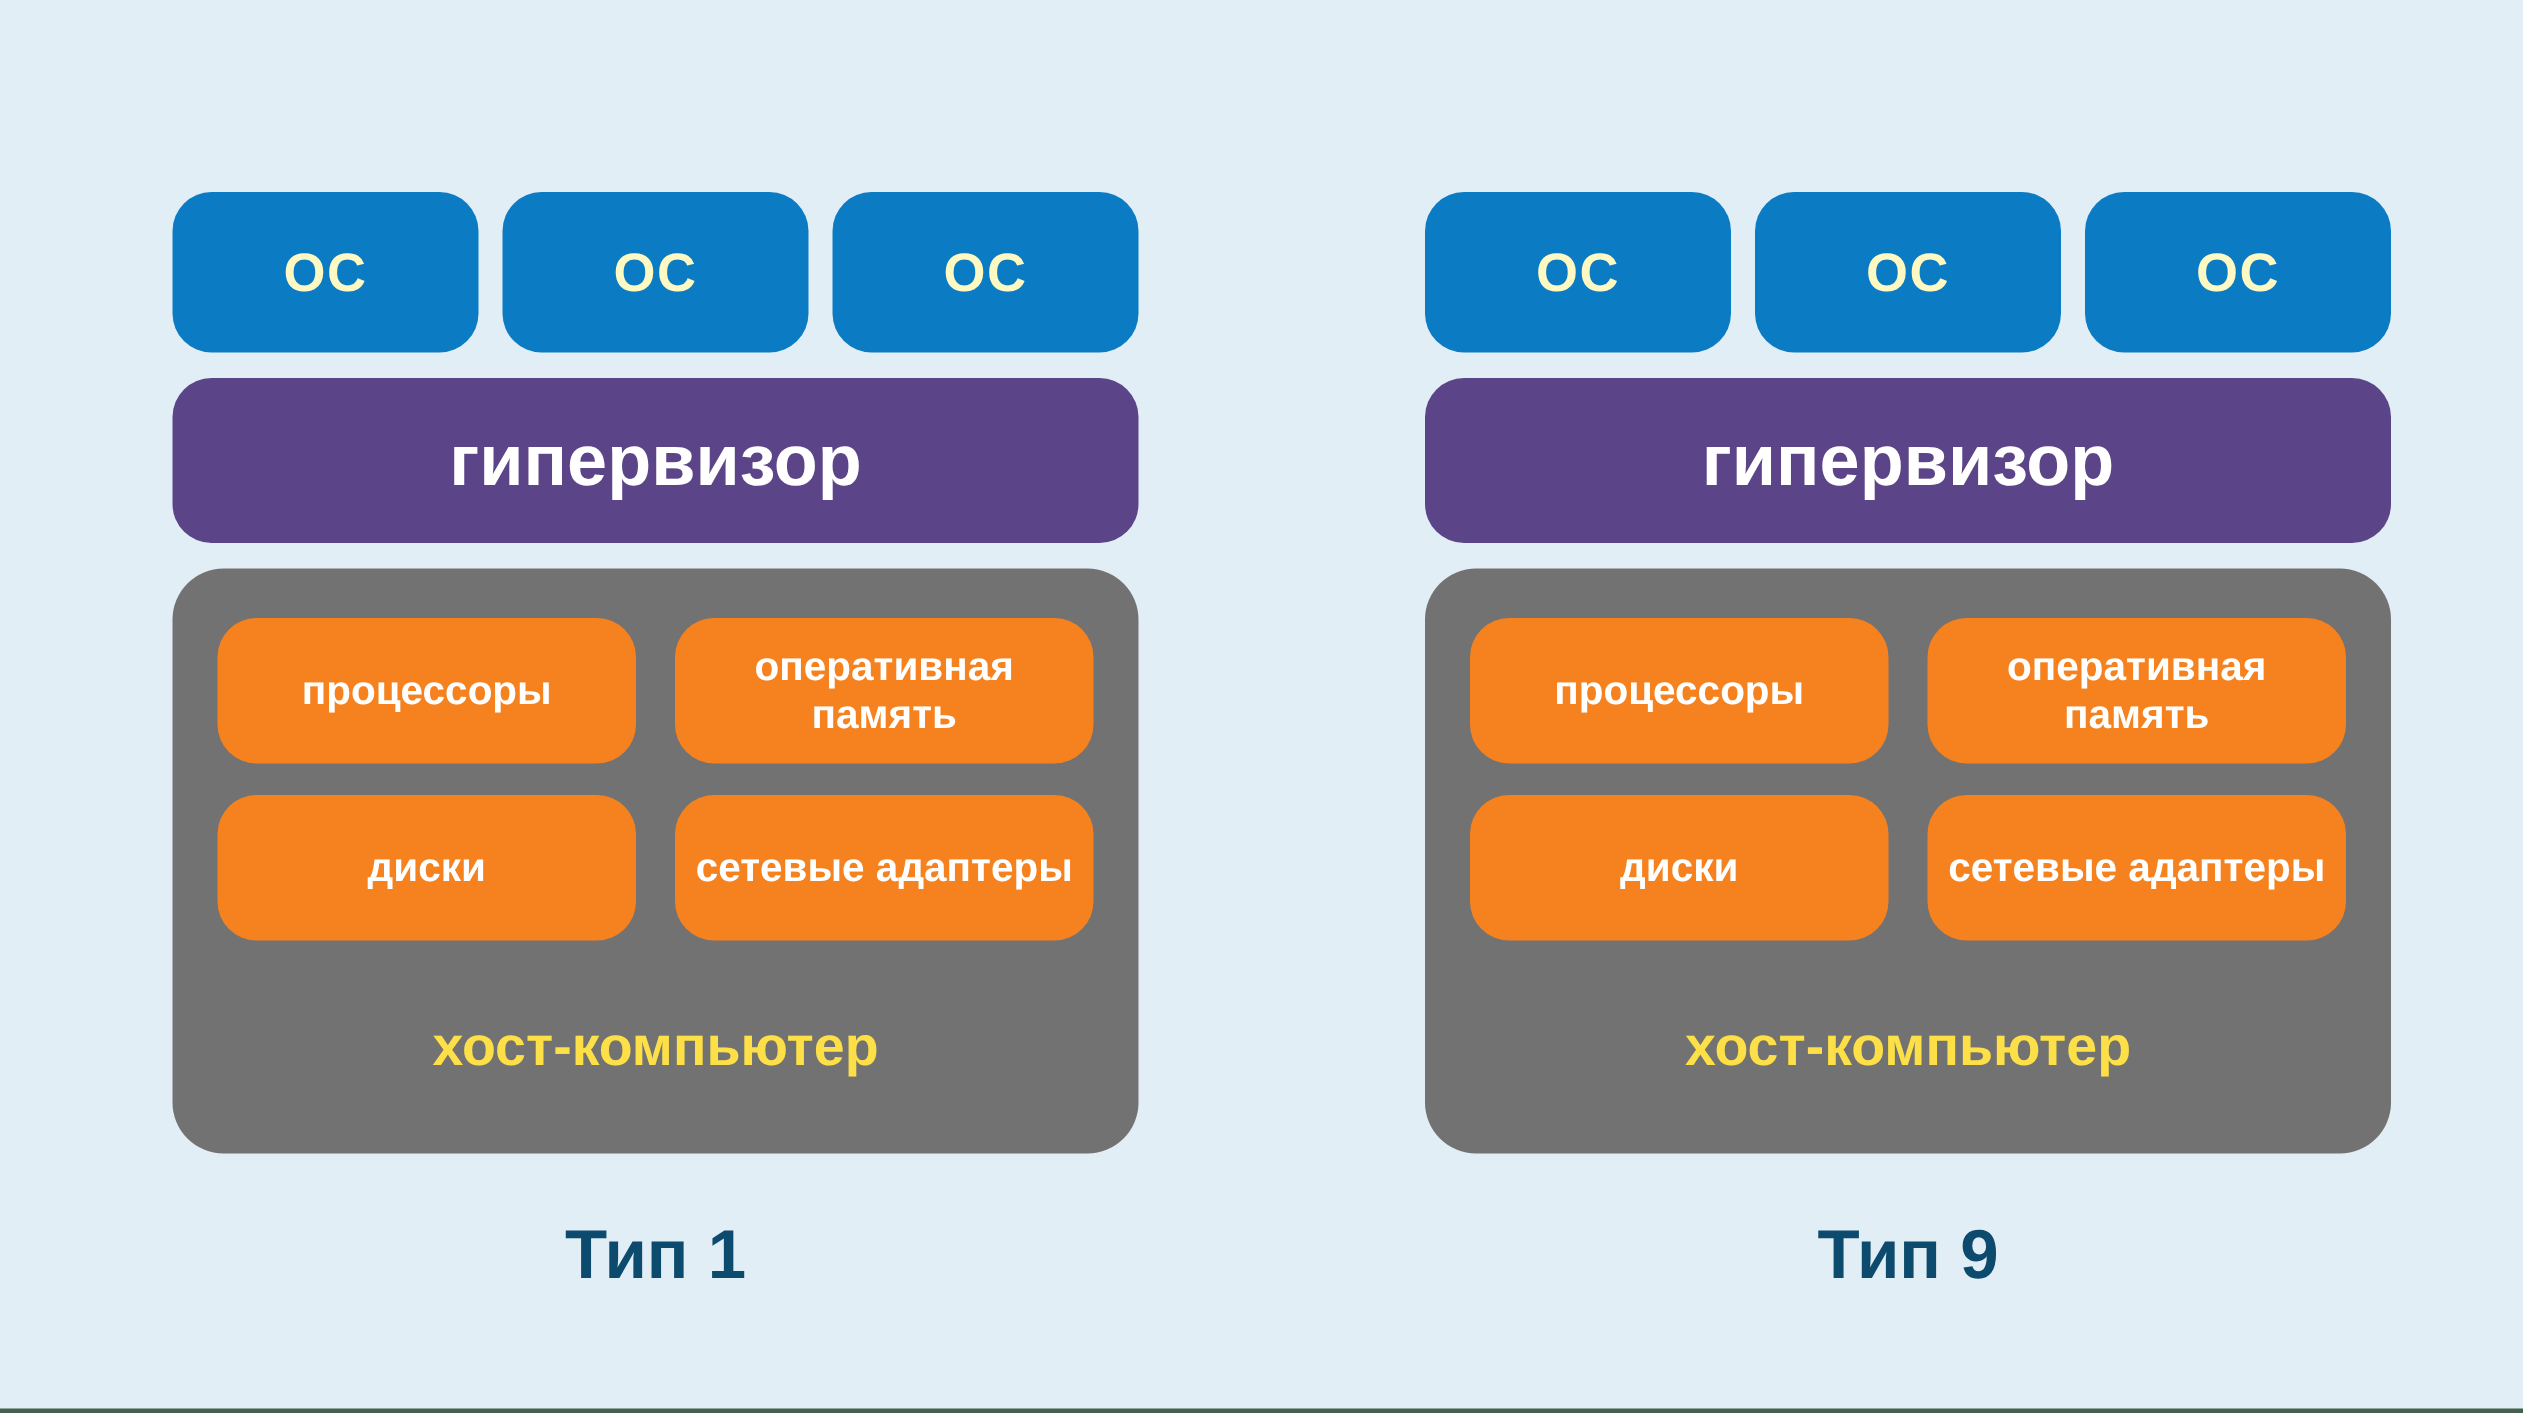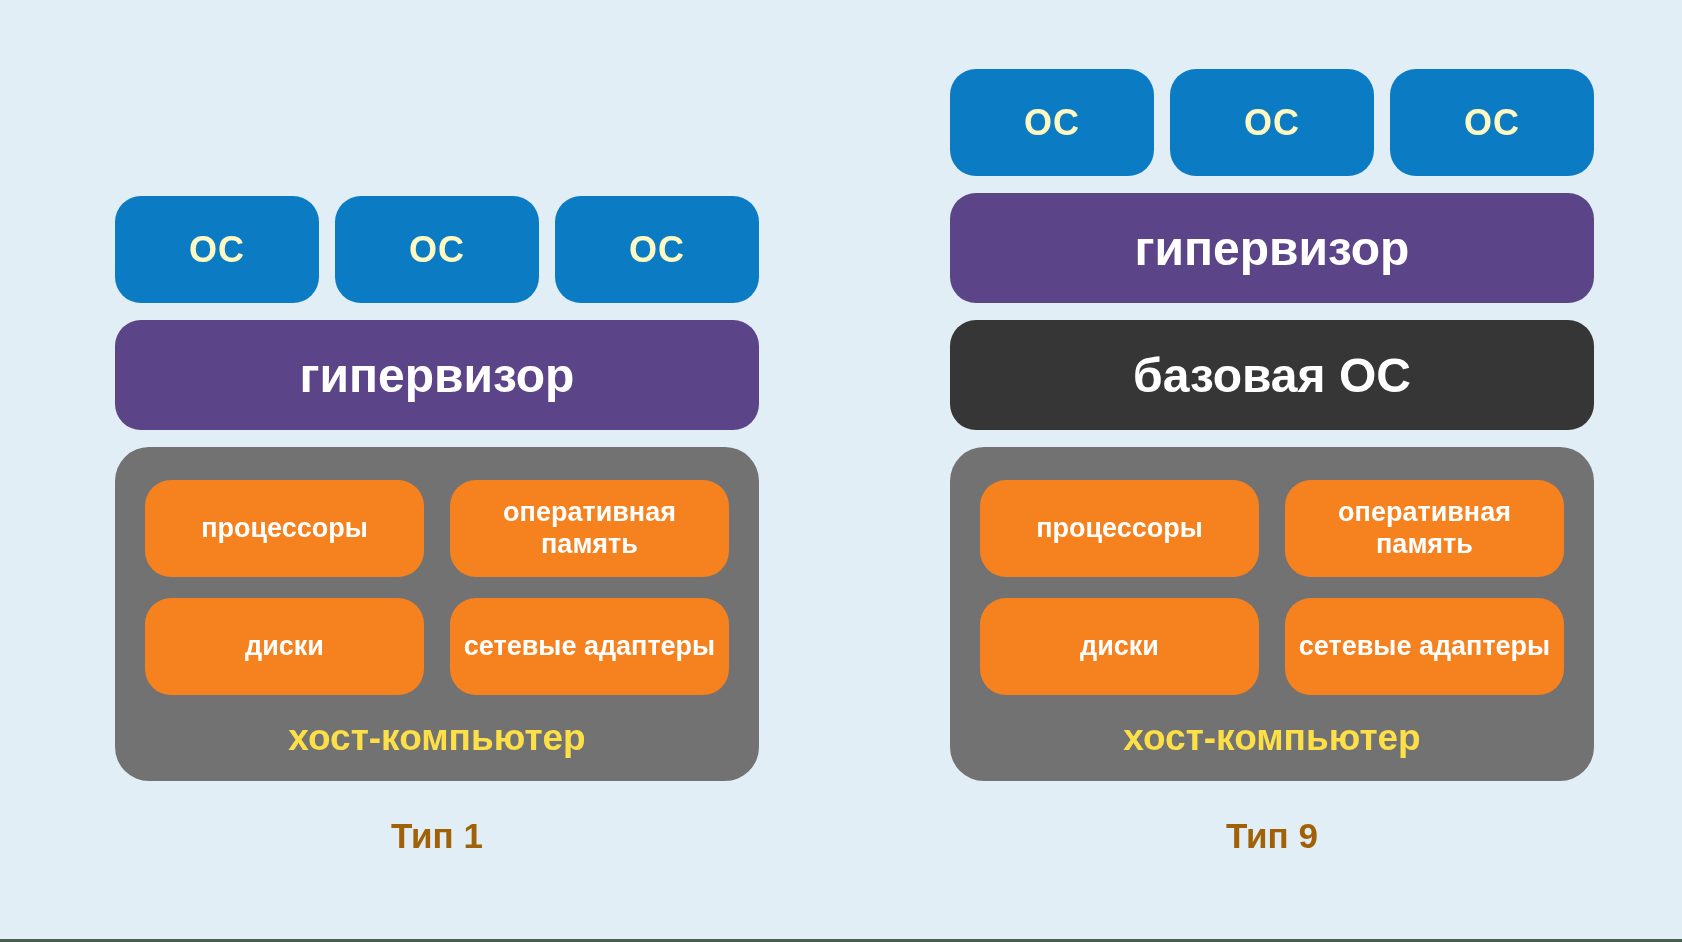--- a/index.html
+++ b/index.html
@@ -48,21 +48,21 @@
     height: 110px;
     border-radius: 26px;
     display: flex; align-items: center; justify-content: center;
     color: #ffffff;
     font-size: 48px;
   }
   .bar-hypervisor { background: #5b4488; }
   .bar-base-os    { background: #363636; }
 
   .host-box {
-    height: 334px;
+    height: 390px;
     background: #727272;
     border-radius: 34px;
     box-sizing: border-box;
     padding: 33px 30px 0 30px;
     display: flex;
     flex-direction: column;
   }
   .host-grid {
     display: grid;
     grid-template-columns: 1fr 1fr;
@@ -83,25 +83,25 @@
   }
   .host-label {
     flex: 1;
     display: flex; align-items: center; justify-content: center;
     color: #fde047;
     font-size: 37px;
     text-align: right;
   }
 
   .caption {
-    margin-top: 12px;
+    margin-top: 24px;
     height: 52px;
     display: flex; align-items: center; justify-content: center;
-    color: #a16207;
-    font-size: 35px;
+    color: #0c4a6e;
+    font-size: 46px;
   }
 </style>
 </head>
 <body>
 
 <div class="canvas">
 
   <div class="column col-left">
     <div class="os-row">
       <div class="os-box">ОС</div>
@@ -126,21 +126,20 @@
 
   <div class="column col-right">
     <div class="os-row">
       <div class="os-box">ОС</div>
       <div class="os-box">ОС</div>
       <div class="os-box">ОС</div>
     </div>
 
     <div class="layer-bar bar-hypervisor">гипервизор</div>
 
-    <div class="layer-bar bar-base-os">базовая ОС</div>
 
     <div class="host-box">
       <div class="host-grid">
         <div class="component-box">процессоры</div>
         <div class="component-box">оперативная память</div>
         <div class="component-box">диски</div>
         <div class="component-box">сетевые адаптеры</div>
       </div>
       <div class="host-label">хост-компьютер</div>
     </div>

